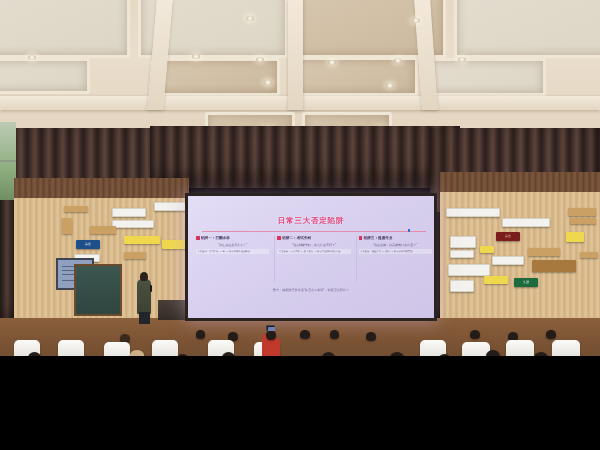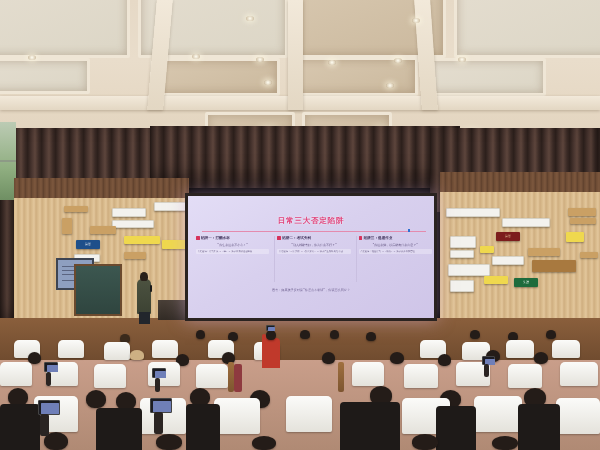--- a/index.html
+++ b/index.html
@@ -1,19 +1,19 @@
 <!DOCTYPE html>
 <html><head>
 <meta charset="utf-8">
 <style>
   * { margin:0; padding:0; box-sizing:border-box; }
   html,body { width:600px; height:450px; overflow:hidden; background:#000; }
   body { font-family:"Liberation Sans","DejaVu Sans",sans-serif; }
 
-  #scene { position:relative; width:600px; height:450px; overflow:hidden;font-family:Liberation Mono, monospace; }
+  #scene { position:relative; width:600px; height:356px; overflow:hidden; }
 
   
   .ceiling {
     position:absolute; left:0; top:0; width:600px; height:150px;
     background:linear-gradient(#e6d9c6,#e9ddcb 40%,#e2d3bd 100%);
   }
   .coffer {
     position:absolute; background:linear-gradient(160deg,#d8c8b0,#cbb99e);
     border:3px solid #efe6d6; border-radius:2px;
     box-shadow:inset 0 0 10px rgba(120,95,65,.35);

